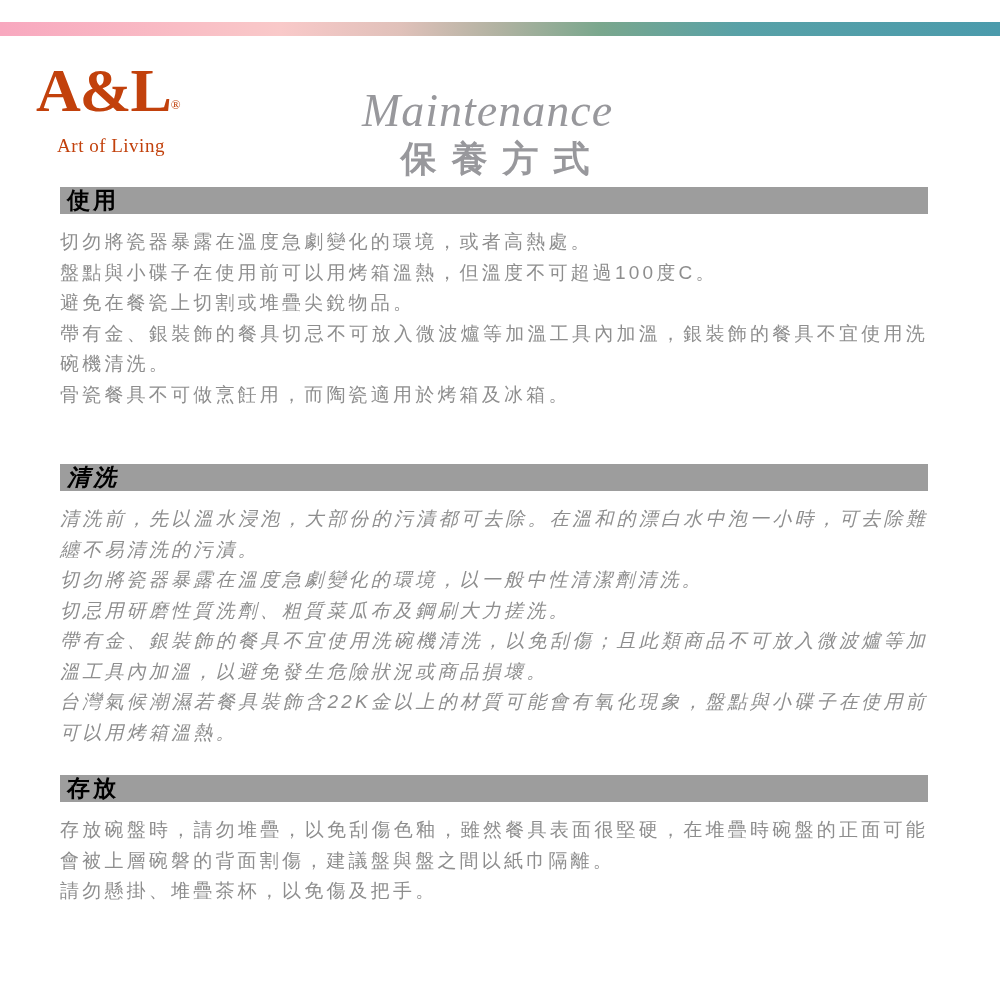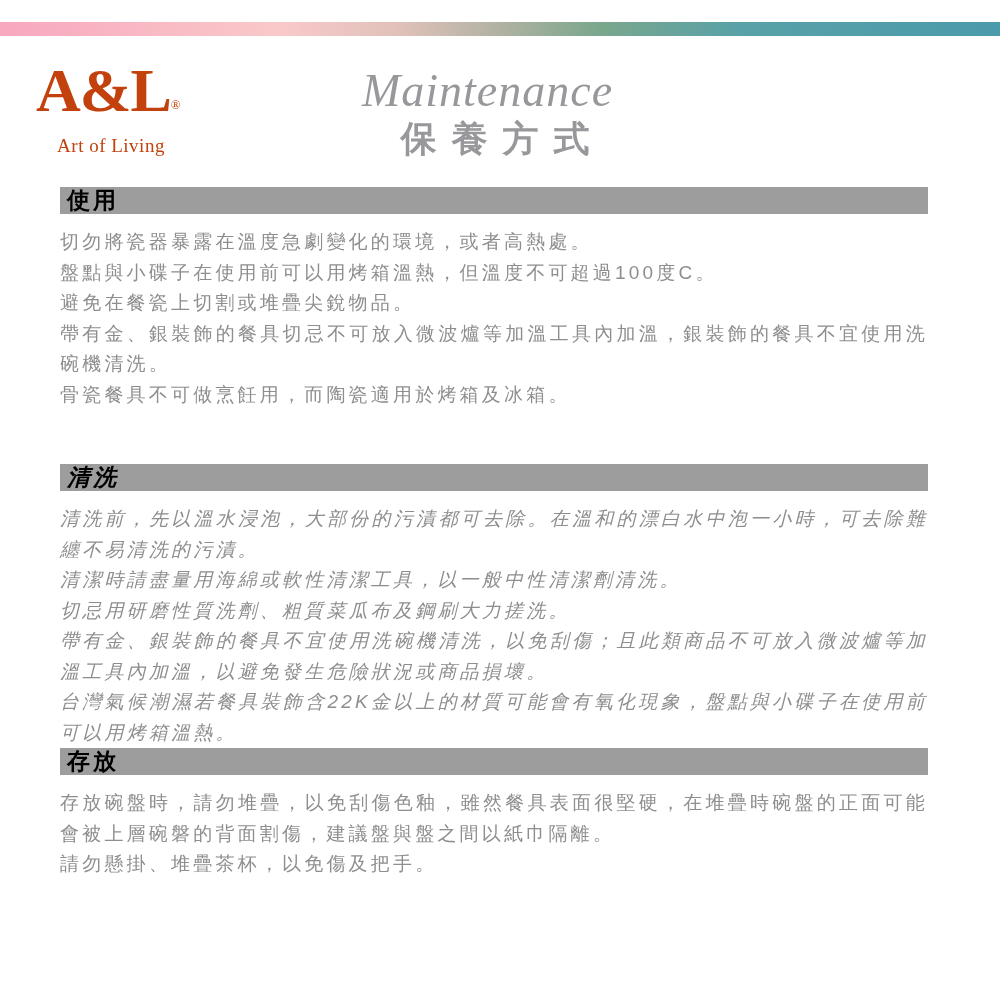--- a/index.html
+++ b/index.html
@@ -23,21 +23,21 @@
     font-family:"Liberation Serif", serif; font-weight:bold;
     font-size:62px; line-height:64px; letter-spacing:-1px;
   }
   .logo-reg { font-size:13px; font-weight:normal; vertical-align:2px; letter-spacing:0; }
   .logo-tagline {
     font-family:"Liberation Serif", serif; 
     font-size:19px; margin-top:-2px; text-align:center; letter-spacing:0.5px;
   }
 
   
-  .titles { position:absolute; top:66px; left:0; width:975px; text-align:center; color:#98989c; }
+  .titles { position:absolute; top:86px; left:0; width:975px; text-align:center; color:#98989c; }
   .title-en {
     font-family:"Liberation Serif", serif; font-style:italic;
     font-size:46px; line-height:50px; letter-spacing:1px;
   }
   .title-zh {
     font-family:"Liberation Serif", serif; font-weight:bold;
     font-size:36px; line-height:42px; letter-spacing:15px; margin-top:2px;
     padding-left:30px; 
   }
 
@@ -46,21 +46,21 @@
   .sec-bar {
     height:27px; line-height:27px; background:#9d9d9d; color:#000000;
     font-weight:bold; font-size:23px; letter-spacing:3px; padding-left:7px;
     margin-bottom:13px;
   }
   .sec p {
     font-size:19px; color:#8e8e8e; letter-spacing:3.2px; line-height:30.5px;
     font-weight:normal; text-align:justify; text-justify:inter-ideograph;
   }
   .sec-2 { margin-top:54px;font-style:italic; }
-  .sec-3 { }
+  .sec-3 { margin-top:27px; }
 </style>
 </head>
 <body>
 
 <div class="topbar"></div>
 
 <div class="logo">
   <div class="logo-main"><span>A&amp;L</span><span class="logo-reg">®</span></div>
   <div class="logo-tagline">Art of Living</div>
 </div>
@@ -77,21 +77,21 @@
     <p>切勿將瓷器暴露在溫度急劇變化的環境，或者高熱處。</p>
     <p>盤點與小碟子在使用前可以用烤箱溫熱，但溫度不可超過100度C。</p>
     <p>避免在餐瓷上切割或堆疊尖銳物品。</p>
     <p>帶有金、銀裝飾的餐具切忌不可放入微波爐等加溫工具內加溫，銀裝飾的餐具不宜使用洗碗機清洗。</p>
     <p>骨瓷餐具不可做烹飪用，而陶瓷適用於烤箱及冰箱。</p>
   </div>
 
   <div class="sec sec-2">
     <div class="sec-bar">清洗</div>
     <p>清洗前，先以溫水浸泡，大部份的污漬都可去除。在溫和的漂白水中泡一小時，可去除難纏不易清洗的污漬。</p>
-    <p>清潔時請盡量用海綿或軟性清潔工具，以一般中性清潔劑清洗。</p>
+    <p>切勿將瓷器暴露在溫度急劇變化的環境，以一般中性清潔劑清洗。</p>
     <p>切忌用研磨性質洗劑、粗質菜瓜布及鋼刷大力搓洗。</p>
     <p>帶有金、銀裝飾的餐具不宜使用洗碗機清洗，以免刮傷；且此類商品不可放入微波爐等加溫工具內加溫，以避免發生危險狀況或商品損壞。</p>
     <p>台灣氣候潮濕若餐具裝飾含22K金以上的材質可能會有氧化現象，盤點與小碟子在使用前可以用烤箱溫熱。</p>
   </div>
 
   <div class="sec sec-3">
     <div class="sec-bar">存放</div>
     <p>存放碗盤時，請勿堆疊，以免刮傷色釉，雖然餐具表面很堅硬，在堆疊時碗盤的正面可能會被上層碗磐的背面割傷，建議盤與盤之間以紙巾隔離。</p>
     <p>請勿懸掛、堆疊茶杯，以免傷及把手。</p>
   </div>

